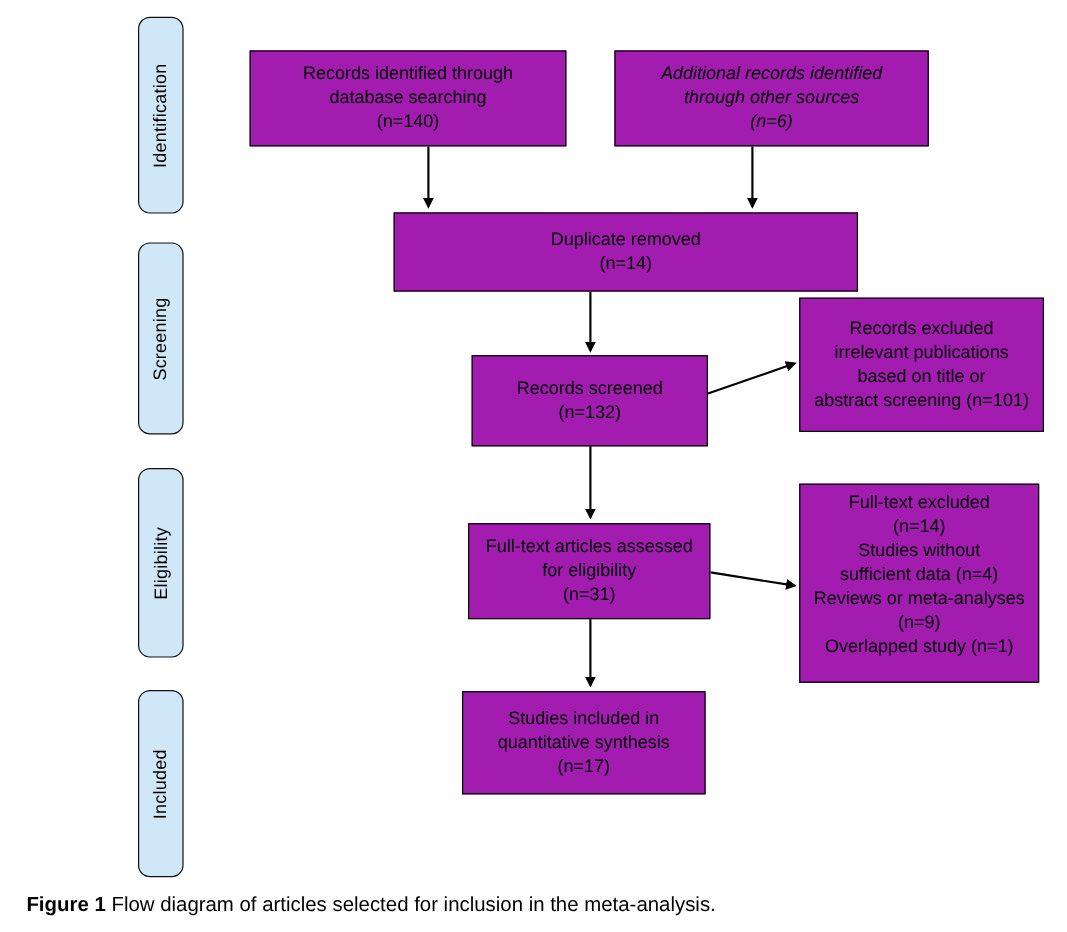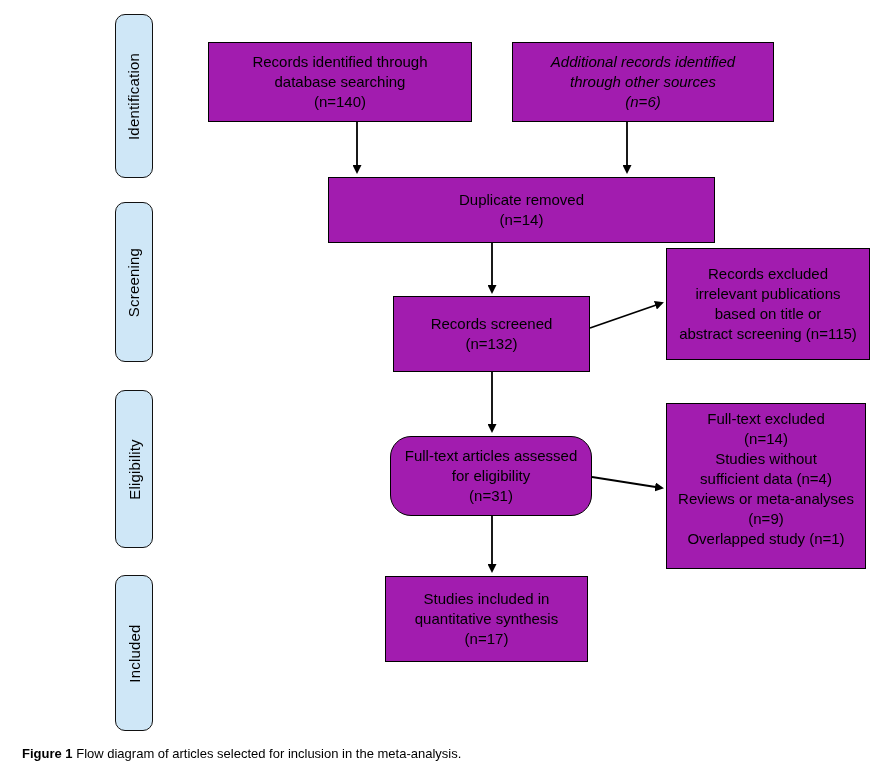--- a/index.html
+++ b/index.html
@@ -53,21 +53,21 @@
     position: absolute;
     left: 0; top: 0;
     width: 889px; height: 777px;
     pointer-events: none;
   }
   #arrows line { stroke: var(--line); stroke-width: 1.8; }
   .caption {
     position: absolute;
     left: 22px;
     top: 746px;
-    font-size: 13px;
+    font-size: 17px;
     line-height: 16px;
   }
   .caption b { font-weight: bold; }
 </style>
 </head>
 <body>
 
 <div id="canvas">
 
   <div class="stage" style="top:14px;height:164px;">
@@ -117,24 +117,24 @@
 
   <div class="fbox" style="left:393px;top:296px;width:197px;height:76px;">
     <div class="txt">Records screened
 (n=132)</div>
   </div>
 
   <div class="fbox" style="left:666px;top:248px;width:204px;height:112px;">
     <div class="txt">Records excluded
 irrelevant publications
 based on title or
-abstract screening (n=115)</div>
+abstract screening (n=101)</div>
   </div>
 
-  <div class="fbox" style="left:390px;top:436px;width:202px;height:80px;border-radius:21px;">
+  <div class="fbox" style="left:390px;top:436px;width:202px;height:80px;">
     <div class="txt">Full-text articles assessed
 for eligibility
 (n=31)</div>
   </div>
 
   <div class="fbox" style="left:666px;top:403px;width:200px;height:166px;padding-bottom:14px;">
     <div class="txt">Full-text excluded
 (n=14)
 Studies without
 sufficient data (n=4)

